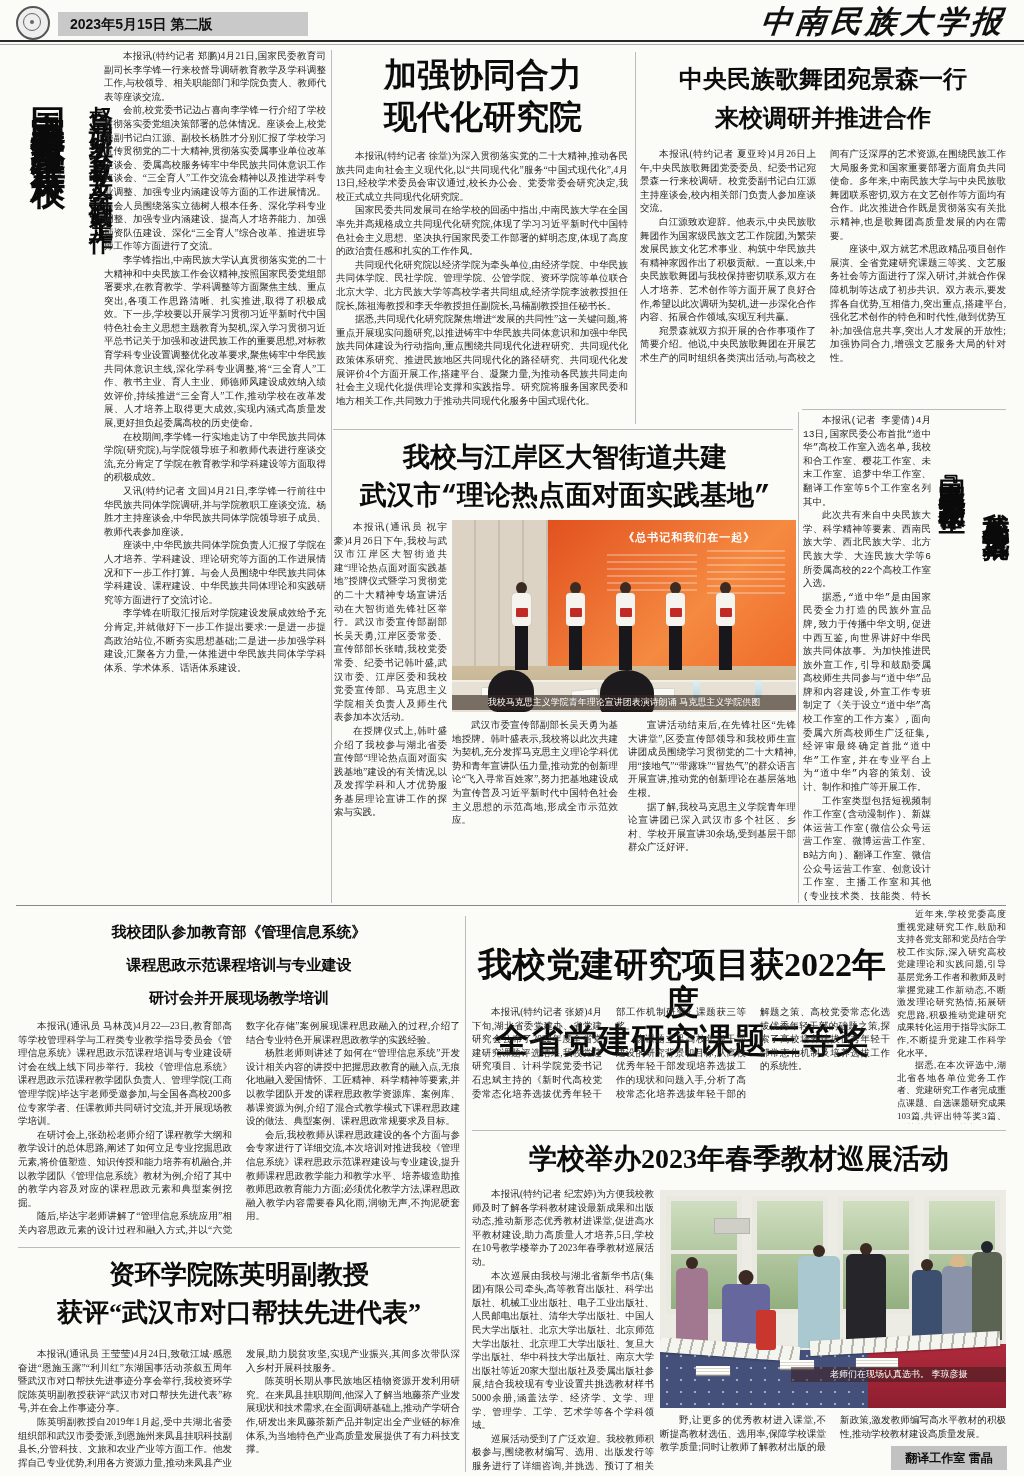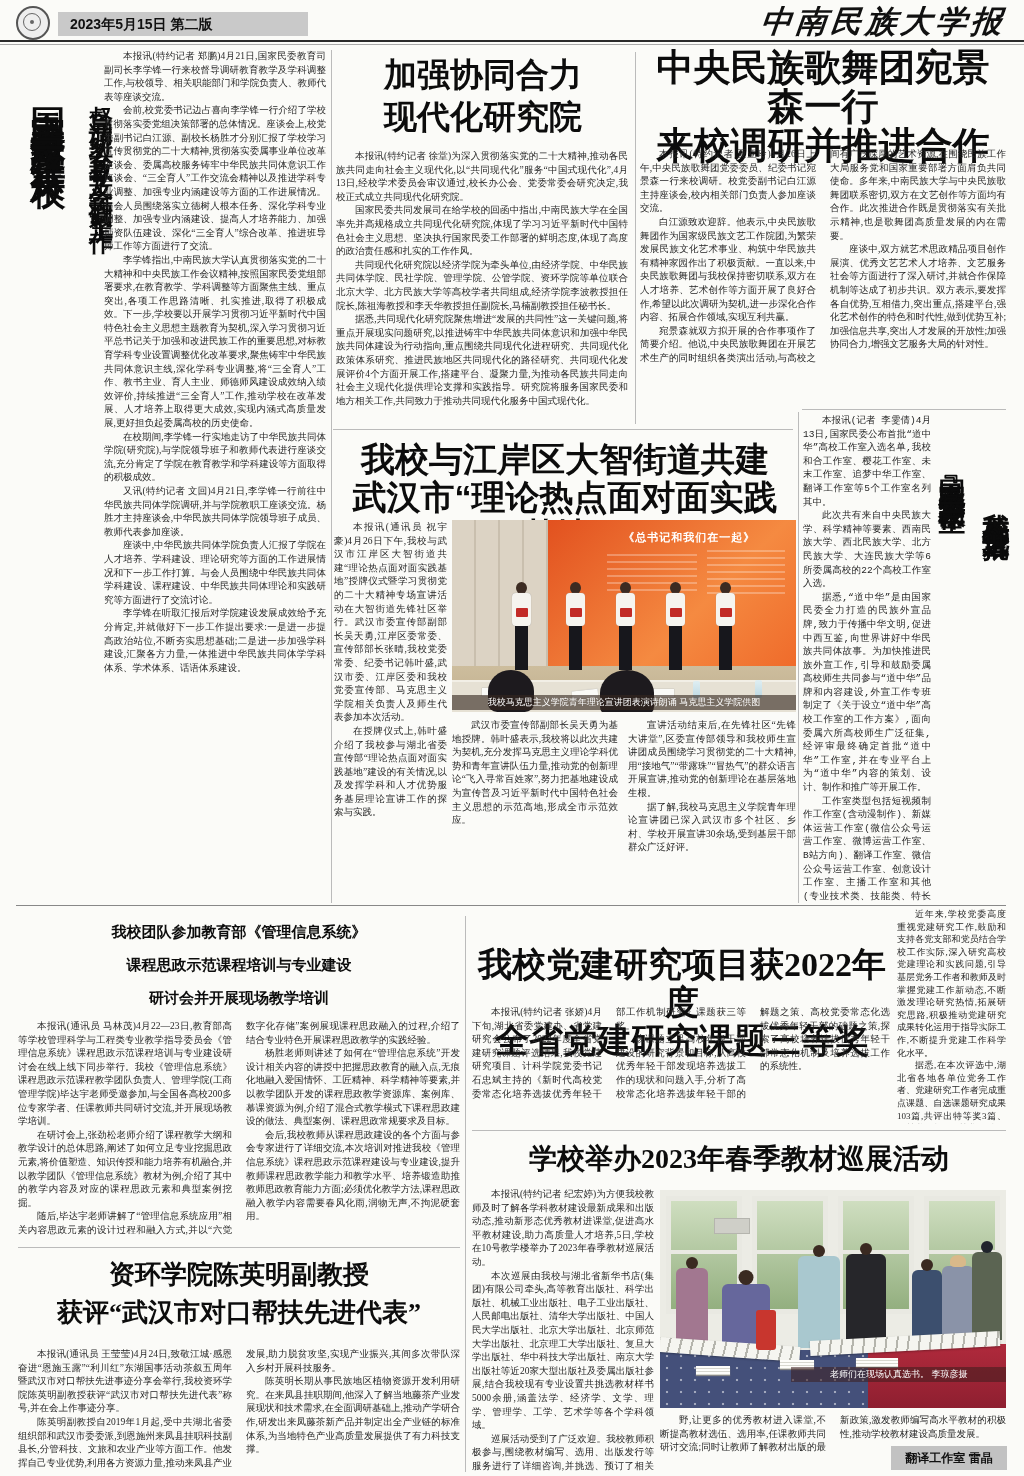--- a/index.html
+++ b/index.html
@@ -101,34 +101,34 @@
     <div>现代化研究院</div>
   </div>
   <div class="art" style="left:336px;top:150px;width:292px;height:273px;">
       <p>本报讯(特约记者 徐堂)为深入贯彻落实党的二十大精神,推动各民族共同走向社会主义现代化,以“共同现代化”服务“中国式现代化”,4月13日,经校学术委员会审议通过,校长办公会、党委常委会研究决定,我校正式成立共同现代化研究院。</p>
       <p>国家民委共同发展司在给学校的回函中指出,中南民族大学在全国率先并高规格成立共同现代化研究院,体现了学习习近平新时代中国特色社会主义思想、坚决执行国家民委工作部署的鲜明态度,体现了高度的政治责任感和扎实的工作作风。</p>
       <p>共同现代化研究院以经济学院为牵头单位,由经济学院、中华民族共同体学院、民社学院、管理学院、公管学院、资环学院等单位联合北京大学、北方民族大学等高校学者共同组成,经济学院李波教授担任院长,陈祖海教授和李天华教授担任副院长,马楠副教授担任秘书长。</p>
       <p>据悉,共同现代化研究院聚焦增进“发展的共同性”这一关键问题,将重点开展现实问题研究,以推进铸牢中华民族共同体意识和加强中华民族共同体建设为行动指向,重点围绕共同现代化进程研究、共同现代化政策体系研究、推进民族地区共同现代化的路径研究、共同现代化发展评价4个方面开展工作,搭建平台、凝聚力量,为推动各民族共同走向社会主义现代化提供理论支撑和实践指导。研究院将服务国家民委和地方相关工作,共同致力于推动共同现代化服务中国式现代化。</p>
     </div>
   <div class="vdiv" style="left:635px;top:52px;height:372px;"></div>
 
-  <div class="hl serif" style="left:640px;top:48px;width:366px;font-size:37px;line-height:39px;">
+  <div class="hl serif" style="left:640px;top:60px;width:366px;font-size:24px;line-height:39px;">
     <div>中央民族歌舞团宛景森一行</div>
     <div>来校调研并推进合作</div>
   </div>
   <div class="art twocol" style="left:640px;top:148px;width:366px;height:275px;">
       <p>本报讯(特约记者 夏亚玲)4月26日上午,中央民族歌舞团党委委员、纪委书记宛景森一行来校调研。校党委副书记白江源主持座谈会,校内相关部门负责人参加座谈交流。</p>
       <p>白江源致欢迎辞。他表示,中央民族歌舞团作为国家级民族文艺工作院团,为繁荣发展民族文化艺术事业、构筑中华民族共有精神家园作出了积极贡献。一直以来,中央民族歌舞团与我校保持密切联系,双方在人才培养、艺术创作等方面开展了良好合作,希望以此次调研为契机,进一步深化合作内容、拓展合作领域,实现互利共赢。</p>
       <p>宛景森就双方拟开展的合作事项作了简要介绍。他说,中央民族歌舞团在开展艺术生产的同时组织各类演出活动,与高校之间有广泛深厚的艺术资源,在围绕民族工作大局服务党和国家重要部署方面肩负共同使命。多年来,中南民族大学与中央民族歌舞团联系密切,双方在文艺创作等方面均有合作。此次推进合作既是贯彻落实有关批示精神,也是歌舞团高质量发展的内在需要。</p>
-      <p>座谈中,双方就艺术思政精品项目创作展演、优秀文艺艺术人才培养、文艺服务社会等方面进行了深入研讨,并就合作保障机制等达成了初步共识。双方表示,要发挥各自优势,互相借力,突出重点,搭建平台,强化艺术创作的特色和时代性,做到优势互补;加强信息共享,突出人才发展的开放性;加强协同合力,增强文艺服务大局的针对性。</p>
+      <p>座谈中,双方就艺术思政精品项目创作展演、全省党建研究课题三等奖、文艺服务社会等方面进行了深入研讨,并就合作保障机制等达成了初步共识。双方表示,要发挥各自优势,互相借力,突出重点,搭建平台,强化艺术创作的特色和时代性,做到优势互补;加强信息共享,突出人才发展的开放性;加强协同合力,增强文艺服务大局的针对性。</p>
     </div>
 
   <div class="hdiv" style="left:333px;top:429px;width:460px;"></div>
 
-  <div class="hl sans" style="left:336px;top:440px;width:458px;font-size:34px;line-height:38px;">
+  <div class="hl sans" style="left:336px;top:440px;width:458px;font-size:27px;line-height:38px;font-family:Liberation Mono, monospace;">
     <div>我校与江岸区大智街道共建</div>
     <div>武汉市“理论热点面对面实践基地”</div>
   </div>
   <div class="art" style="left:334px;top:521px;width:113px;height:382px;">
       <p>本报讯(通讯员 祝宇豪)4月26日下午,我校与武汉市江岸区大智街道共建“理论热点面对面实践基地”授牌仪式暨学习贯彻党的二十大精神专场宣讲活动在大智街道先锋社区举行。武汉市委宣传部副部长吴天勇,江岸区委常委、宣传部部长张晴,我校党委常委、纪委书记韩叶盛,武汉市委、江岸区委和我校党委宣传部、马克思主义学院相关负责人及师生代表参加本次活动。</p>
       <p>在授牌仪式上,韩叶盛介绍了我校参与湖北省委宣传部“理论热点面对面实践基地”建设的有关情况,以及发挥学科和人才优势服务基层理论宣讲工作的探索与实践。</p>
     </div>
 
   <div class="photo1">
     <div class="p1wall"></div>
@@ -291,17 +291,17 @@
     <div class="books" style="left:0;top:152px;width:140px;transform:rotate(4deg);"></div>
     <div class="books" style="left:150px;top:146px;width:190px;transform:rotate(-3deg);"></div>
     <div class="stack" style="left:36px;top:176px;"></div>
     <div class="stack" style="left:120px;top:170px;"></div>
     <div class="stack" style="left:196px;top:168px;width:42px;"></div>
     <div style="position:absolute;left:96px;top:120px;width:20px;height:40px;background:#c8362e;border-radius:3px;"></div>
     <div class="p2cap">老师们在现场认真选书。  李琼彦摄</div>
   </div>
 
   <div class="art twocol" style="left:660px;top:1414px;width:346px;height:58px;">
-      <p>野,让更多的优秀教材进入课堂,不断提高教材选伍、选用率,任课教师共同研讨交流;同时让教师了解教材出版的最新政策,激发教师编写高水平教材的积极性,推动学校教材建设高质量发展。</p>
+      <p>野,让更多的优秀教材进入课堂,不断提高教材选伍、选用率,保障学校课堂教学质量;同时让教师了解教材出版的最新政策,激发教师编写高水平教材的积极性,推动学校教材建设高质量发展。</p>
     </div>
   <div class="editorbox">翻译工作室  雷晶</div>
 
 </div>
 
 </body></html>

